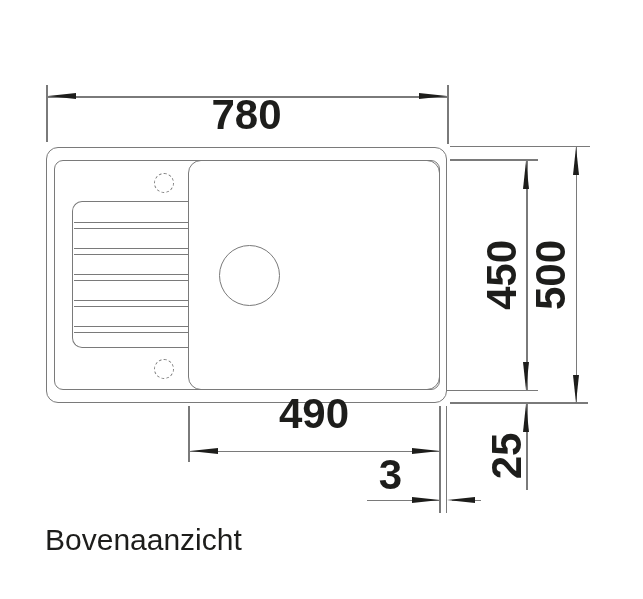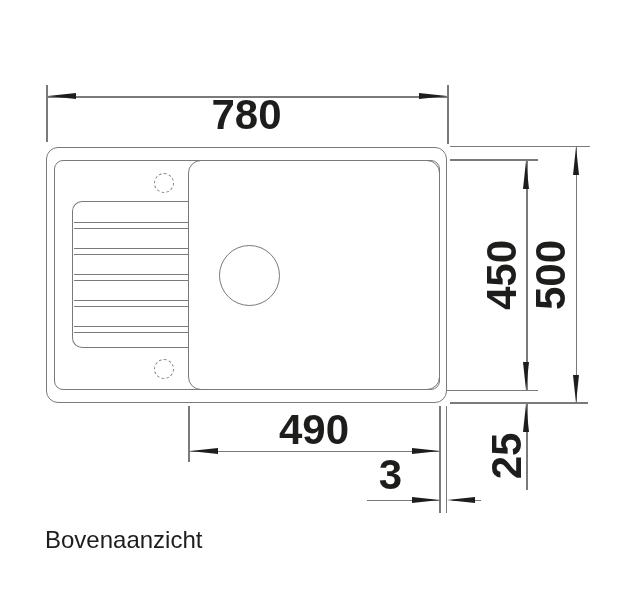--- a/index.html
+++ b/index.html
@@ -22,21 +22,21 @@
   .ar-left  { border-width:3.5px 28px 3.5px 0; border-right-color:var(--ink); }
   .ar-right { border-width:3.5px 0 3.5px 28px; border-left-color:var(--ink); }
   .ar-up    { border-width:0 3.5px 28px 3.5px; border-bottom-color:var(--ink); }
   .ar-down  { border-width:28px 3.5px 0 3.5px; border-top-color:var(--ink); }
   
   .num {
     color:var(--ink); font-weight:bold; font-size:42px; line-height:44px;
     text-align:center; letter-spacing:0px; white-space:nowrap;
   }
   .vert { transform:rotate(-90deg); }
-  .caption { color:var(--ink); font-size:24px; line-height:26px; white-space:nowrap; }
+  .caption { color:var(--ink); font-size:30px; line-height:26px; white-space:nowrap; }
 </style>
 </head>
 <body>
 
 <div class="canvas">
 
   <div class="group">
     <div class="outline" style="left:46px; top:147px; width:401px; height:256px; border-radius:12px;"></div>
     <div class="outline" style="left:54px; top:159.5px; width:385.5px; height:230.5px; border-radius:9px;"></div>
     <div class="outline" style="left:188px; top:159.5px; width:251.5px; height:230.5px; border-radius:13px;"></div>
@@ -84,21 +84,21 @@
     <div class="num vert" style="left:478px; top:432.5px; width:60px; height:46px;">25</div>
   </div>
 
   <div class="group">
     <div class="vline" style="left:188px; top:405.5px; height:56px;"></div>
     <div class="vline" style="left:439px; top:405.5px; height:107px;"></div>
     <div class="vline" style="left:445.5px; top:405.5px; height:107px;"></div>
     <div class="hline" style="left:188.5px; top:450.5px; width:251px;"></div>
     <div class="ar ar-left" style="left:189.5px; top:447.75px;"></div>
     <div class="ar ar-right" style="left:411.5px; top:447.75px;"></div>
-    <div class="num" style="left:188px; top:408px; width:252px;">490</div>
+    <div class="num" style="left:188px; top:392px; width:252px;">490</div>
   </div>
 
   <div class="group">
     <div class="hline" style="left:367px; top:499.5px; width:72.5px;"></div>
     <div class="ar ar-right" style="left:411.5px; top:496.75px;"></div>
     <div class="hline" style="left:452px; top:499.5px; width:29px;"></div>
     <div class="ar ar-left" style="left:446.5px; top:496.75px;"></div>
     <div class="num" style="left:340px; top:453px; width:62px; text-align:right;">3</div>
   </div>
 

